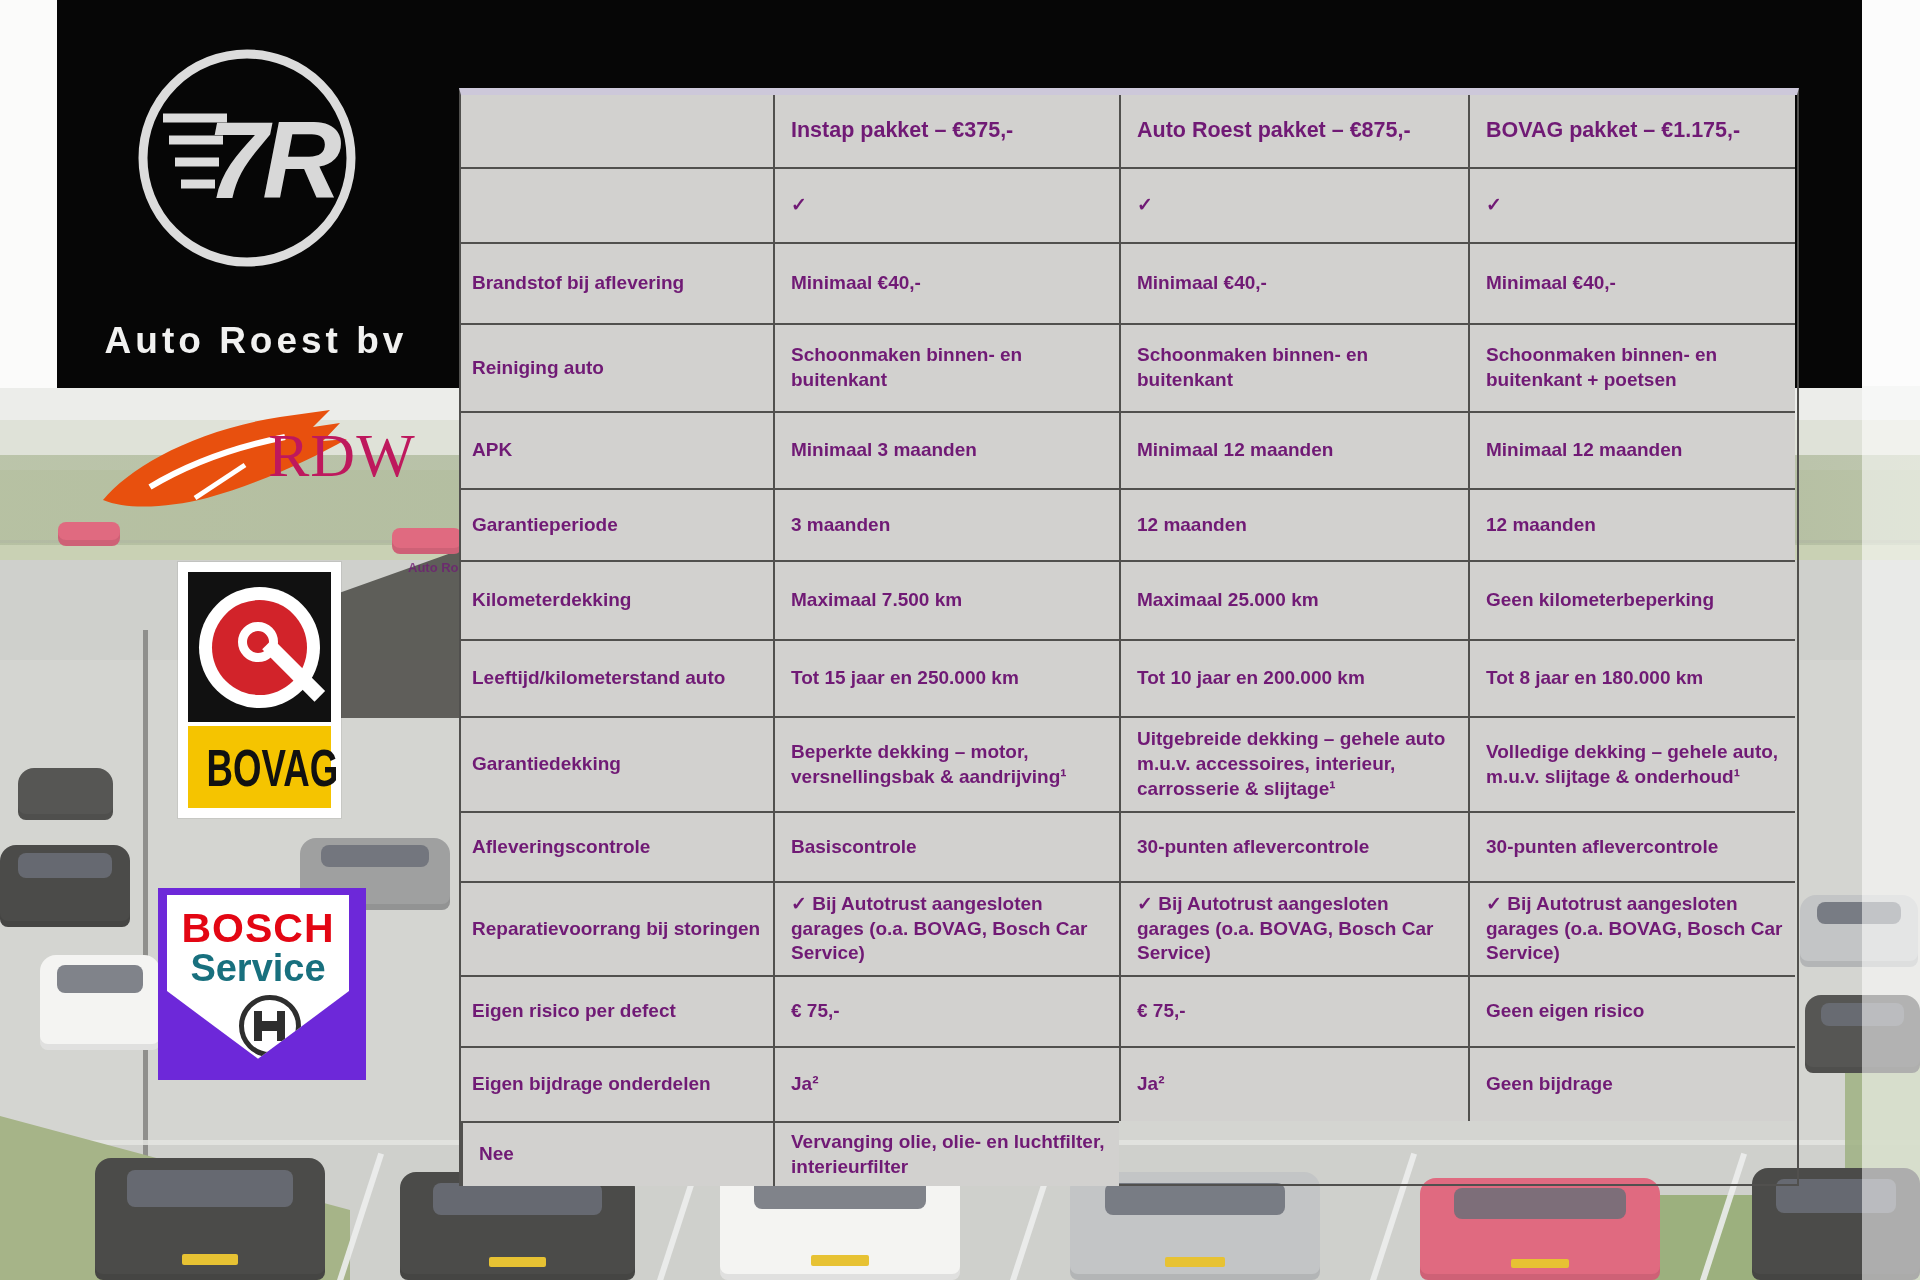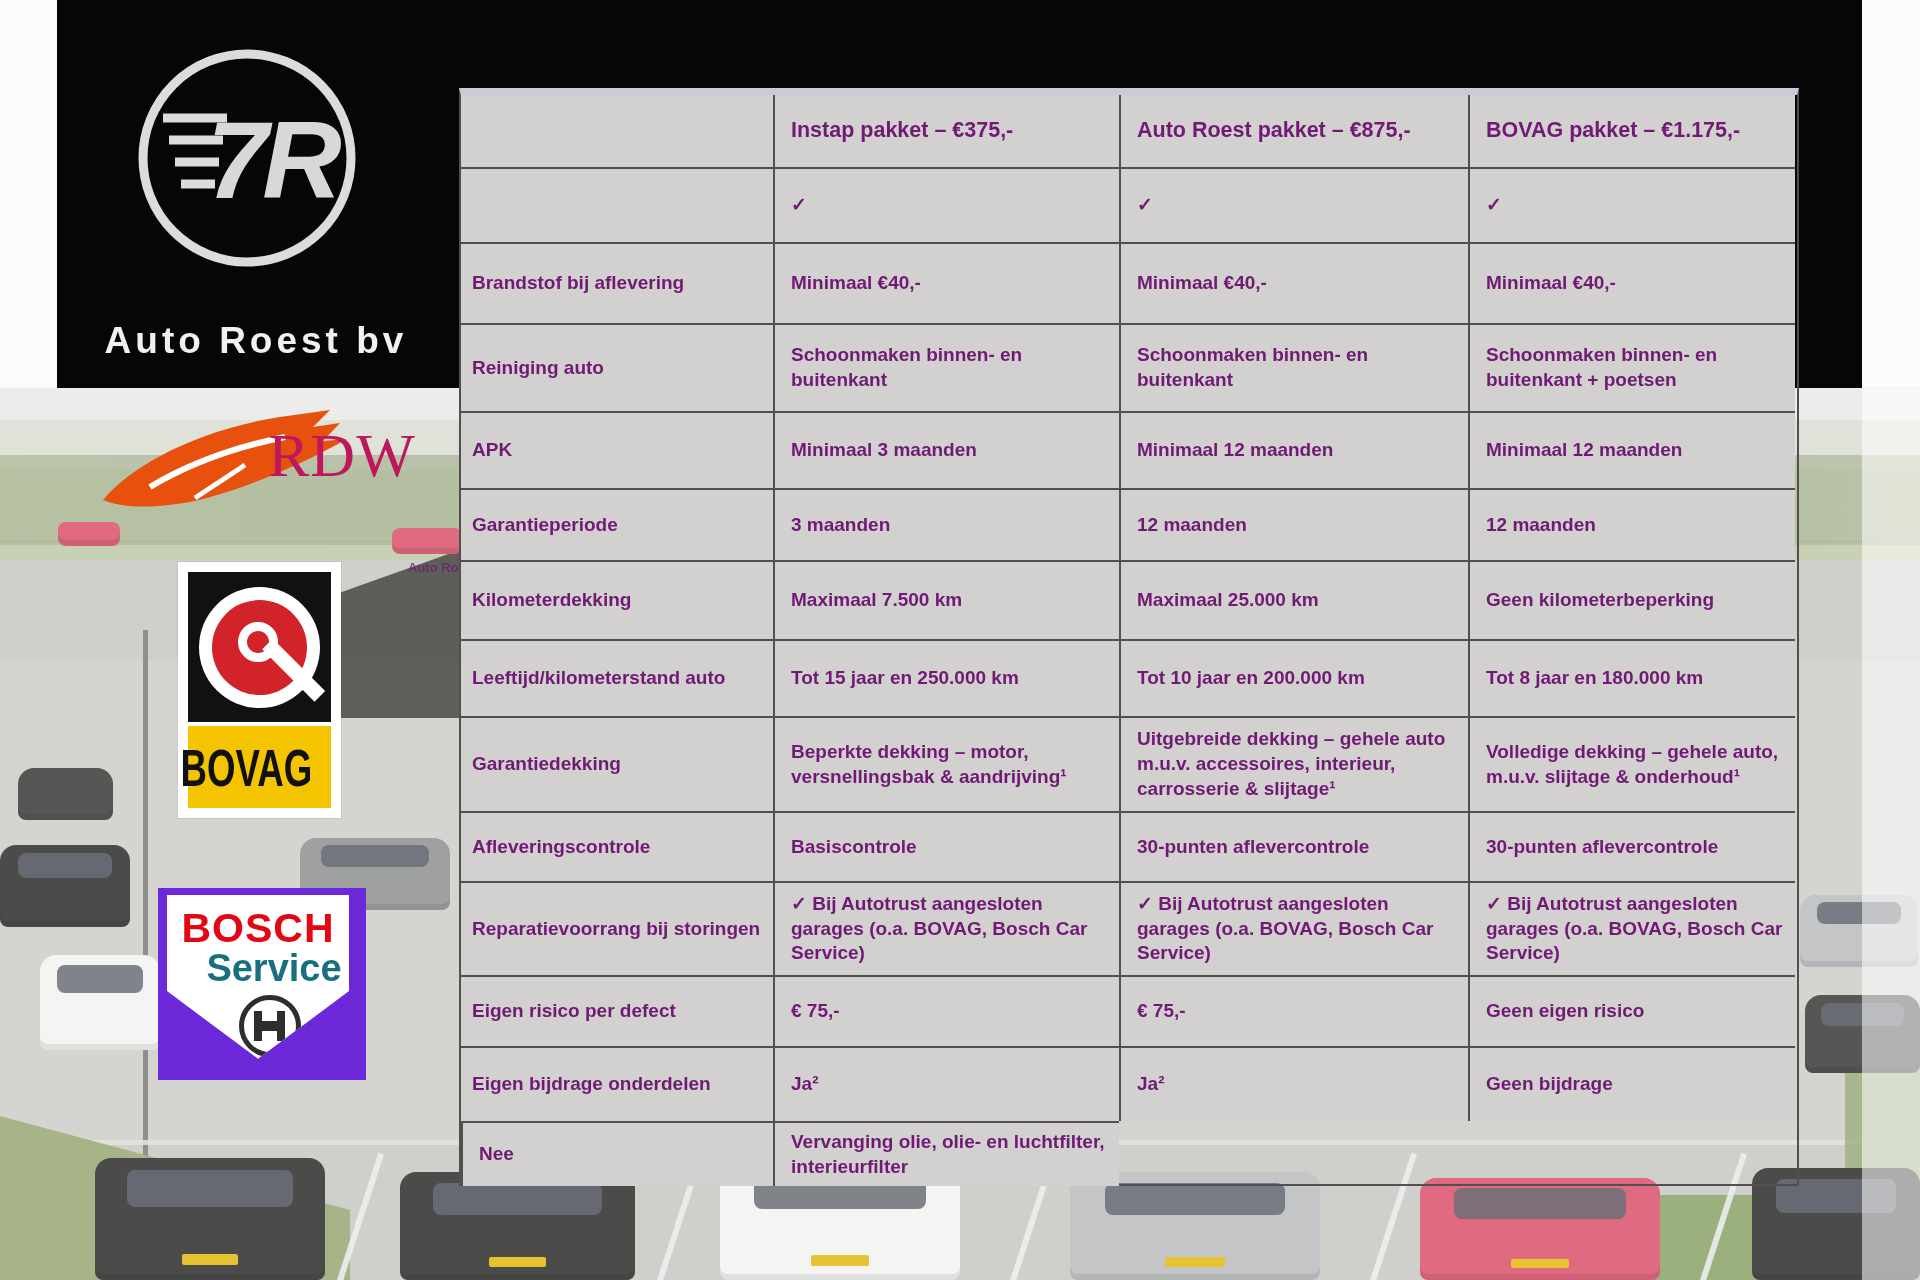--- a/index.html
+++ b/index.html
@@ -59,31 +59,31 @@
   .bv-black{position:absolute;left:10px;top:10px;width:143px;height:150px;background:#111;}
   .bv-ring{position:absolute;left:11px;top:15px;width:121px;height:121px;border-radius:50%;
            background:#fff;}
   .bv-red{position:absolute;left:13px;top:13px;width:95px;height:95px;border-radius:50%;
           background:#d2232a;}
   .bv-hole{position:absolute;left:26px;top:22px;width:22px;height:22px;border:9px solid #fff;
            border-radius:50%;}
   .bv-handle{position:absolute;left:48px;top:44px;width:15px;height:74px;background:#fff;
              transform:rotate(-45deg);transform-origin:top center;}
   .bv-yellow{position:absolute;left:10px;top:164px;width:143px;height:82px;background:#f5c400;
-             display:flex;align-items:center;justify-content:flex-end;}
+             display:flex;align-items:center;justify-content:flex-start;}
   .bv-word{font-size:47px;font-weight:bold;color:#111;transform:scale(.78,1.12);letter-spacing:0;}
 
   
   .bosch{left:158px;top:888px;width:208px;height:192px;background:#6d28d9;z-index:3;}
   .bs-shield{position:absolute;left:9px;top:7px;width:182px;height:178px;background:#fff;
              clip-path:polygon(0 0,100% 0,100% 54%,50% 92%,0 54%);}
   .bs-l1{position:absolute;left:0;top:10px;width:100%;text-align:center;color:#e30613;
          font-size:41px;font-weight:bold;letter-spacing:1px;}
   .bs-l2{position:absolute;left:0;top:52px;width:100%;text-align:center;color:#18707e;
-         font-size:38px;font-weight:bold;padding-left:16px;}
+         font-size:38px;font-weight:bold;}
   .bs-mark{position:absolute;left:72px;top:100px;width:52px;height:52px;border:5px solid #2e2e2e;
            border-radius:50%;}
   .bs-mark i{position:absolute;background:#2e2e2e;}
   .bs-v1{left:10px;top:11px;width:8px;height:30px;}
   .bs-v2{left:33px;top:11px;width:8px;height:30px;}
   .bs-h{left:10px;top:21px;width:31px;height:10px;}
 
   
   .pkg-table{left:459px;top:88px;width:1340px;height:1098px;z-index:3;box-sizing:border-box;
              border-top:7px solid #cdc8da;border-left:2px solid #51504e;border-right:2px solid #51504e;

